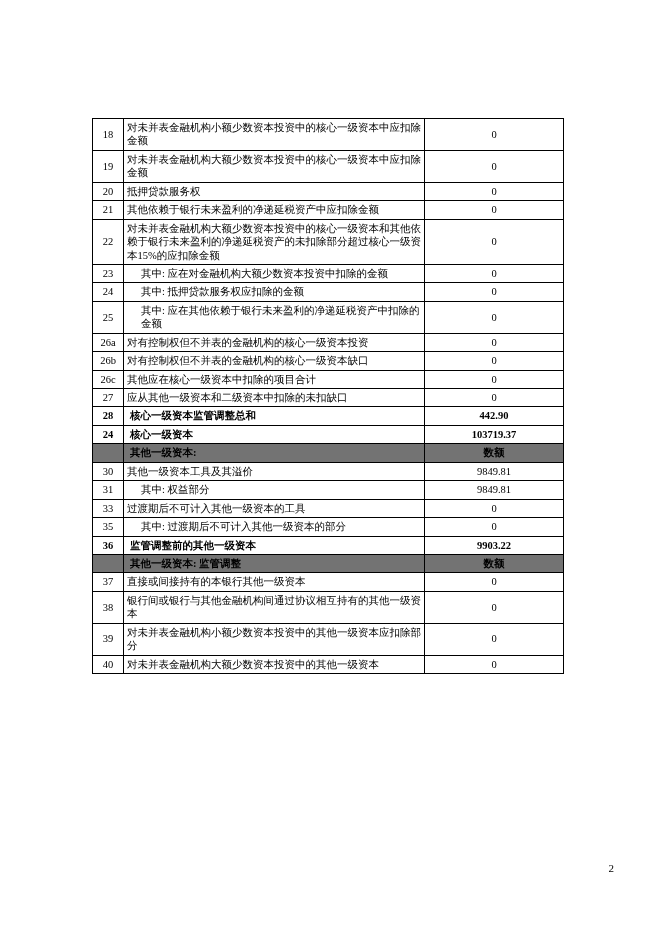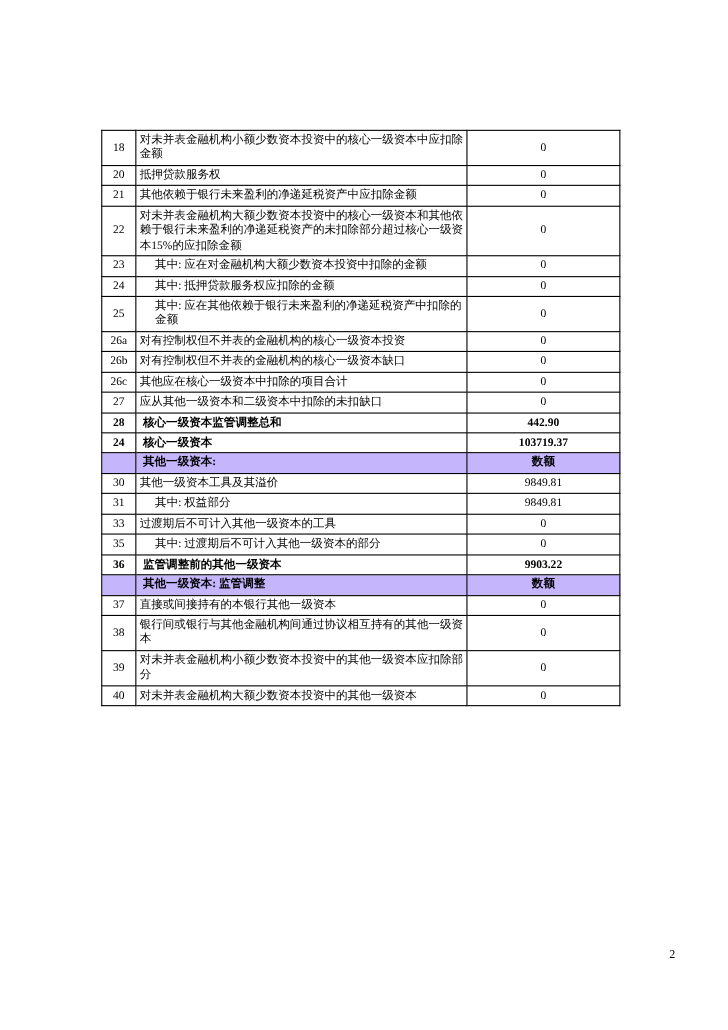--- a/index.html
+++ b/index.html
@@ -51,21 +51,21 @@
     font-size: 10.5px;
   }
   td.desc {
     text-align: left;
     margin-left: 36px;
   }
   td.val {
     text-align: center;
   }
   tr.shade td {
-    background: #c4b5fd;
+    background: #737373;
     font-weight: bold;
     text-align: center;
   }
   tr.shade td.desc {
     text-align: left;
     padding-left: 6px;
   }
   tr.bold td {
     font-weight: bold;
   }
@@ -92,20 +92,25 @@
         <col class="c-desc">
         <col class="c-val">
       </colgroup>
       <tbody id="table-body">
           <tr>
             <td class="num">18</td>
             <td class="desc">对未并表金融机构小额少数资本投资中的核心一级资本中应扣除金额</td>
             <td class="val">0</td>
           </tr>
           <tr>
+            <td class="num">19</td>
+            <td class="desc">对未并表金融机构大额少数资本投资中的核心一级资本中应扣除金额</td>
+            <td class="val">0</td>
+          </tr>
+          <tr>
             <td class="num">20</td>
             <td class="desc">抵押贷款服务权</td>
             <td class="val">0</td>
           </tr>
           <tr>
             <td class="num">21</td>
             <td class="desc">其他依赖于银行未来盈利的净递延税资产中应扣除金额</td>
             <td class="val">0</td>
           </tr>
           <tr>

